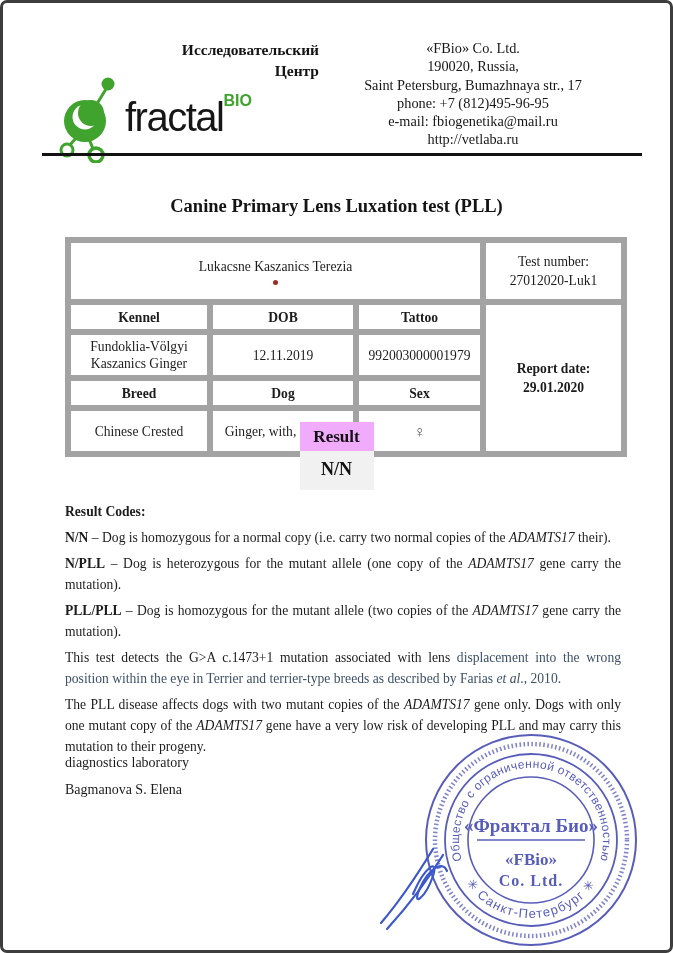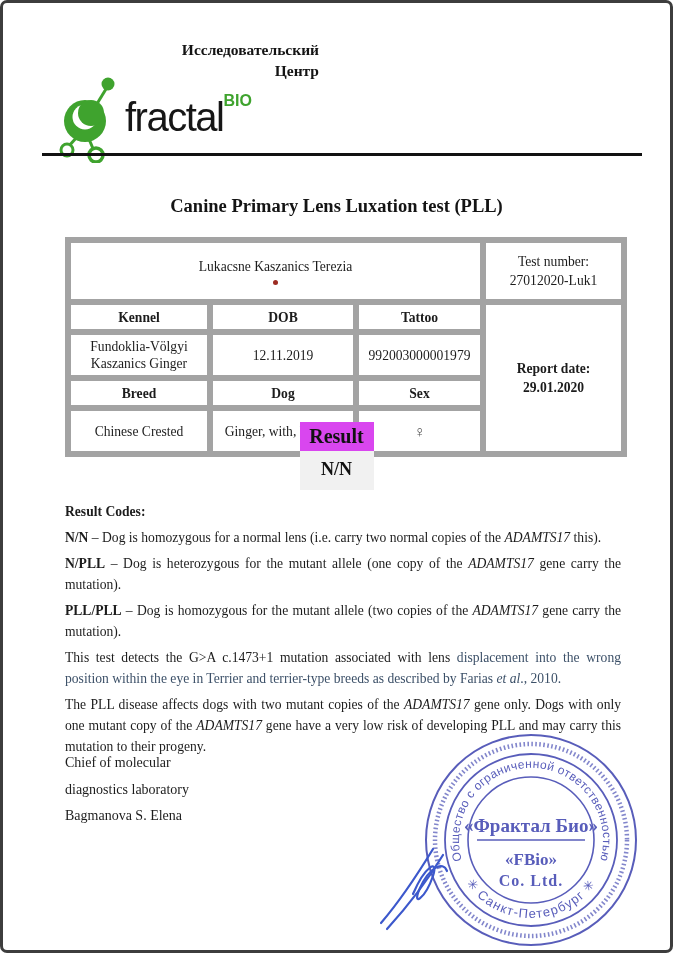--- a/index.html
+++ b/index.html
@@ -35,21 +35,21 @@
     padding:2px 4px;line-height:17px;}
   td.owner-cell{height:52px;}
   .owner-dot{width:5px;height:5px;border-radius:50%;background:#9c2b22;margin:5px auto 0;}
   tr.hdr-row td{font-weight:bold;height:20px;}
   tr.val-row td{height:36px;}
   .two-line div{line-height:19px;}
   .sex-sym{font-size:16px;color:#555555;}
 
   
   .result-box{left:50%;top:419px;transform:translateX(-50%);width:74px;text-align:center;}
-  .result-label{background:#d946ef;font-weight:bold;font-size:20px;line-height:29px;color:#111;}
+  .result-label{background:#f0abfc;font-weight:bold;font-size:17px;line-height:29px;color:#111;}
   .result-value{background:#f1f1f1;font-weight:bold;font-size:18px;line-height:30px;
     padding:3px 0 6px;color:#111;}
 
   
   .body-text{left:62px;top:498px;width:556px;}
   .body-text p{margin:0 0 4.5px;font-size:13.6px;line-height:21.3px;text-align:justify;color:#1c1c1c;}
   .body-text .rc-head{font-weight:bold;}
   .gene{font-style:italic;}
   .code{font-weight:bold;}
   .note-blue{color:#3c5068;}
@@ -80,20 +80,28 @@
       <circle cx="39" cy="84" r="7" fill="#ffffff" stroke="#3fa32e" stroke-width="3.5"></circle>
     </svg>
     <div class="logo-word"><span>fractal</span><sup class="logo-sup">BIO</sup></div>
   </div>
 
   <div class="abs org-label">
     <div>Исследовательский</div>
     <div>Центр</div>
   </div>
 
+  <div class="abs contact">
+    <div>«FBio» Co. Ltd.</div>
+    <div>190020, Russia,</div>
+    <div>Saint Petersburg, Bumazhnaya str., 17</div>
+    <div>phone: +7 (812)495-96-95</div>
+    <div>e-mail: fbiogenetika@mail.ru</div>
+    <div>http://vetlaba.ru</div>
+  </div>
 
   <div class="abs hrule"></div>
 
   <div class="abs doc-title">Canine Primary Lens Luxation test (PLL)</div>
 
   <table class="info">
     <colgroup>
         <col style="width:142px">
         <col style="width:146px">
         <col style="width:127px">
@@ -138,33 +146,32 @@
     </table>
 
   <div class="abs result-box">
     <div class="result-label">Result</div>
     <div class="result-value">N/N</div>
   </div>
 
   <div class="abs body-text">
     <p class="rc-head">Result Codes:</p>
 
-    <p><span class="code">N/N</span><span> – Dog is homozygous for a normal lens (i.e. carry two normal copies of the </span><span class="gene">ADAMTS17</span><span> this).</span></p>
+    <p><span class="code">N/N</span><span> – Dog is homozygous for a normal copy (i.e. carry two normal copies of the </span><span class="gene">ADAMTS17</span><span> their).</span></p>
 
     <p><span class="code">N/PLL</span><span> – Dog is heterozygous for the mutant allele (one copy of the </span><span class="gene">ADAMTS17</span><span> gene carry the mutation).</span></p>
 
     <p><span class="code">PLL/PLL</span><span> – Dog is homozygous for the mutant allele (two copies of the </span><span class="gene">ADAMTS17</span><span> gene carry the mutation).</span></p>
 
     <p><span>This test detects the G&gt;A c.1473+1 mutation associated with lens </span><span class="note-blue">displacement into the wrong position within the eye in Terrier and terrier-type breeds as described by Farias </span><span class="note-blue gene">et al</span><span class="note-blue">., 2010.</span></p>
 
     <p><span>The PLL disease affects dogs with two mutant copies of the </span><span class="gene">ADAMTS17</span><span> gene only. Dogs with only one mutant copy of the </span><span class="gene">ADAMTS17</span><span> gene have a very low risk of developing PLL and may carry this mutation to their progeny.</span></p>
   </div>
 
   <div class="abs sig-block">
-    <div>Chief of molecular</div>
     <div>diagnostics laboratory</div>
     <div>Bagmanova S. Elena</div>
   </div>
 
   <svg class="abs stamp" viewBox="0 0 280 235">
     <defs>
       <path id="arcTop" d="M 95.7 158 A 72 72 0 1 1 220.3 158" fill="none"></path>
       <path id="arcBottom" d="M 83.4 144.8 A 78 78 0 0 0 232.6 144.8" fill="none"></path>
     </defs>
     <g opacity="0.9">

